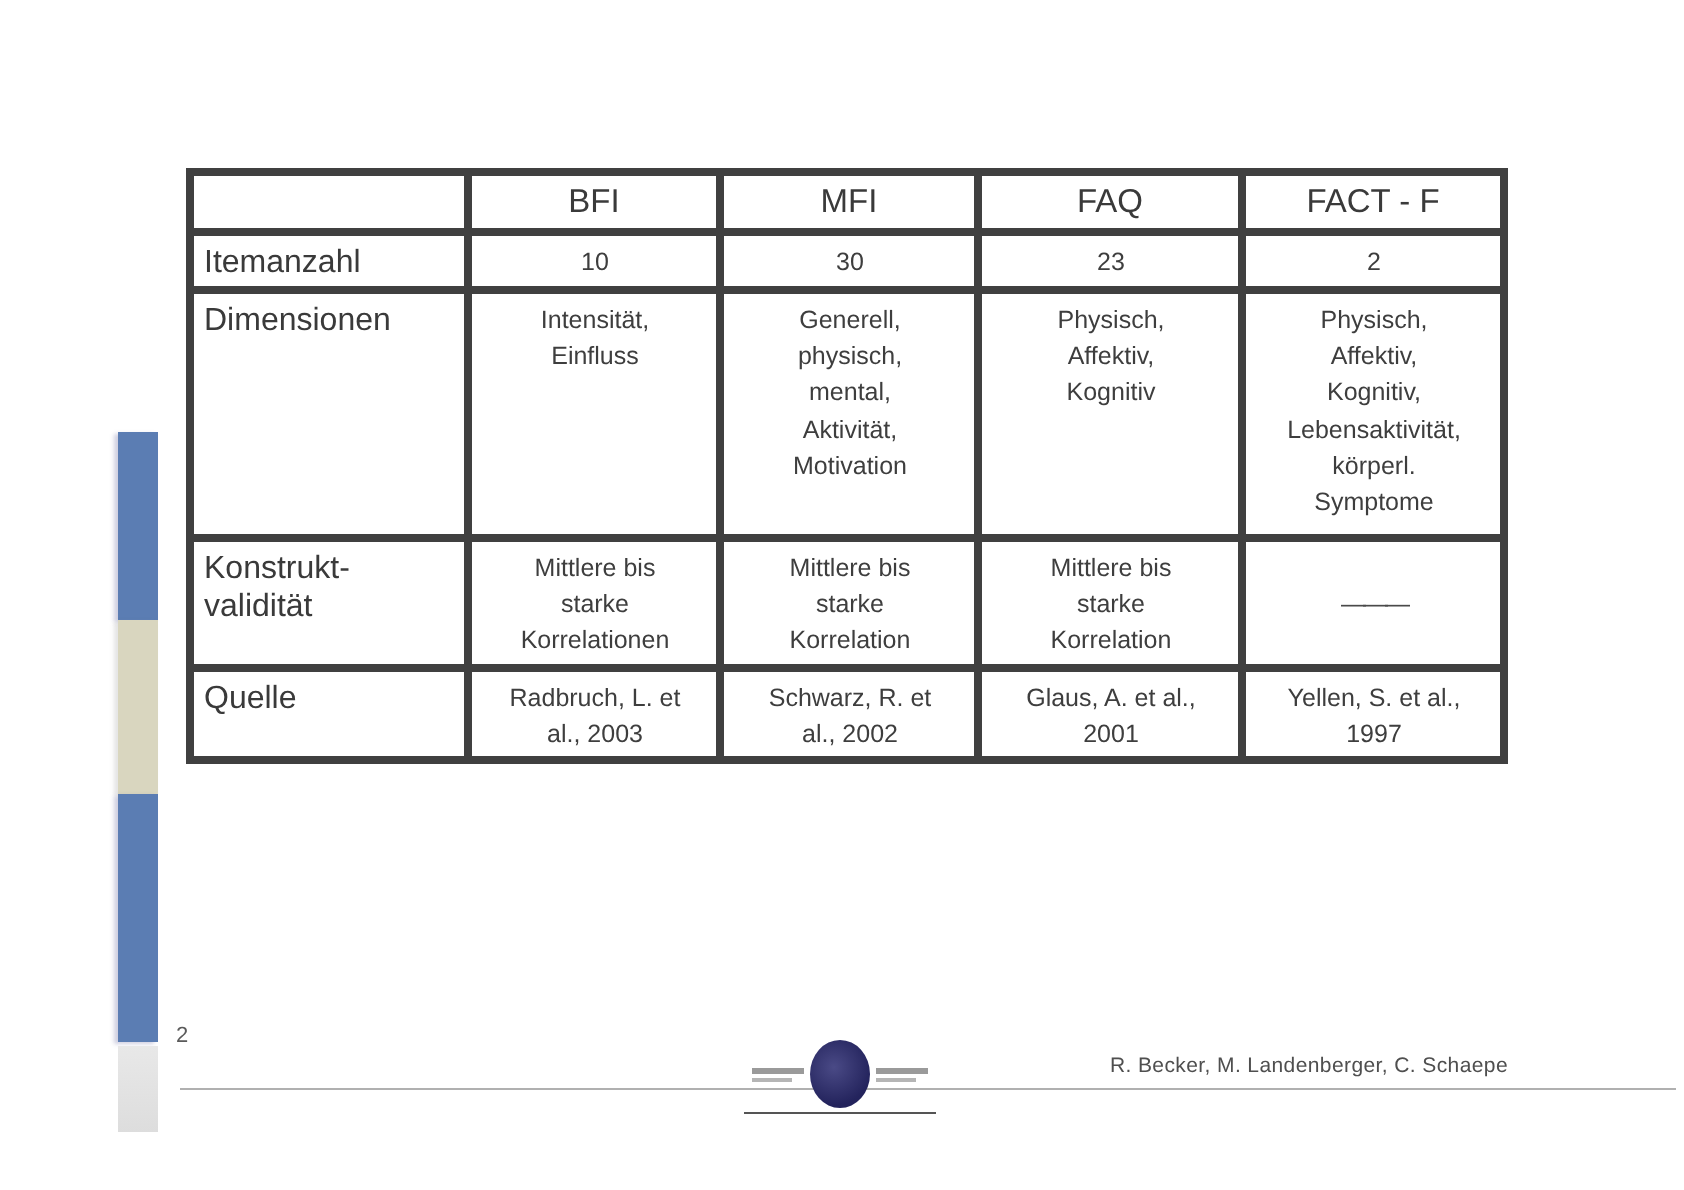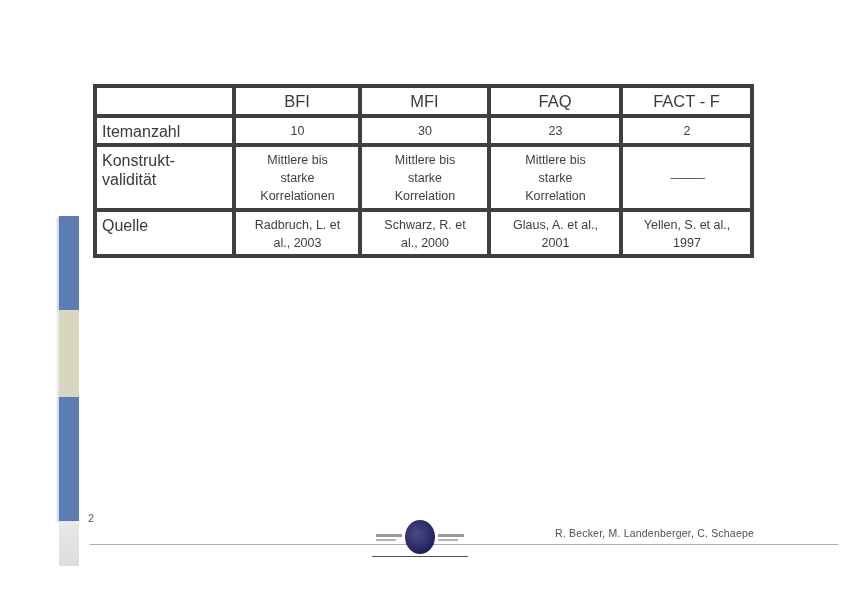--- a/index.html
+++ b/index.html
@@ -152,39 +152,58 @@
       </tr>
     </thead>
     <tbody>
       <tr style="height:26px">
         <th class="rowlabel">Itemanzahl</th>
         <td class="cell">10</td>
         <td class="cell">30</td>
         <td class="cell">23</td>
         <td class="cell">2</td>
       </tr>
+      <tr style="height:124px">
+        <th class="rowlabel">Dimensionen</th>
+        <td class="cell">Intensität,
+Einfluss</td>
+        <td class="cell">Generell,
+physisch,
+mental,
+Aktivität,
+Motivation</td>
+        <td class="cell">Physisch,
+Affektiv,
+Kognitiv</td>
+        <td class="cell">Physisch,
+Affektiv,
+Kognitiv,
+Lebensaktivität,
+körperl.
+Symptome</td>
+      </tr>
       <tr style="height:47px">
         <th class="rowlabel">Konstrukt-validität</th>
         <td class="cell">Mittlere bis
 starke
 Korrelationen</td>
         <td class="cell">Mittlere bis
 starke
 Korrelation</td>
         <td class="cell">Mittlere bis
 starke
 Korrelation</td>
         <td class="cell dash">———</td>
       </tr>
       <tr style="height:43px">
         <th class="rowlabel">Quelle</th>
         <td class="cell">Radbruch, L. et
 al., 2003</td>
         <td class="cell">Schwarz, R. et
-al., 2000</td>
+al., 2002</td>
         <td class="cell">Glaus, A. et al.,
 2001</td>
         <td class="cell">Yellen, S. et al.,
 1997</td>
       </tr>
     </tbody>
   </table>
 
   <div class="pagenum">2</div>
 

